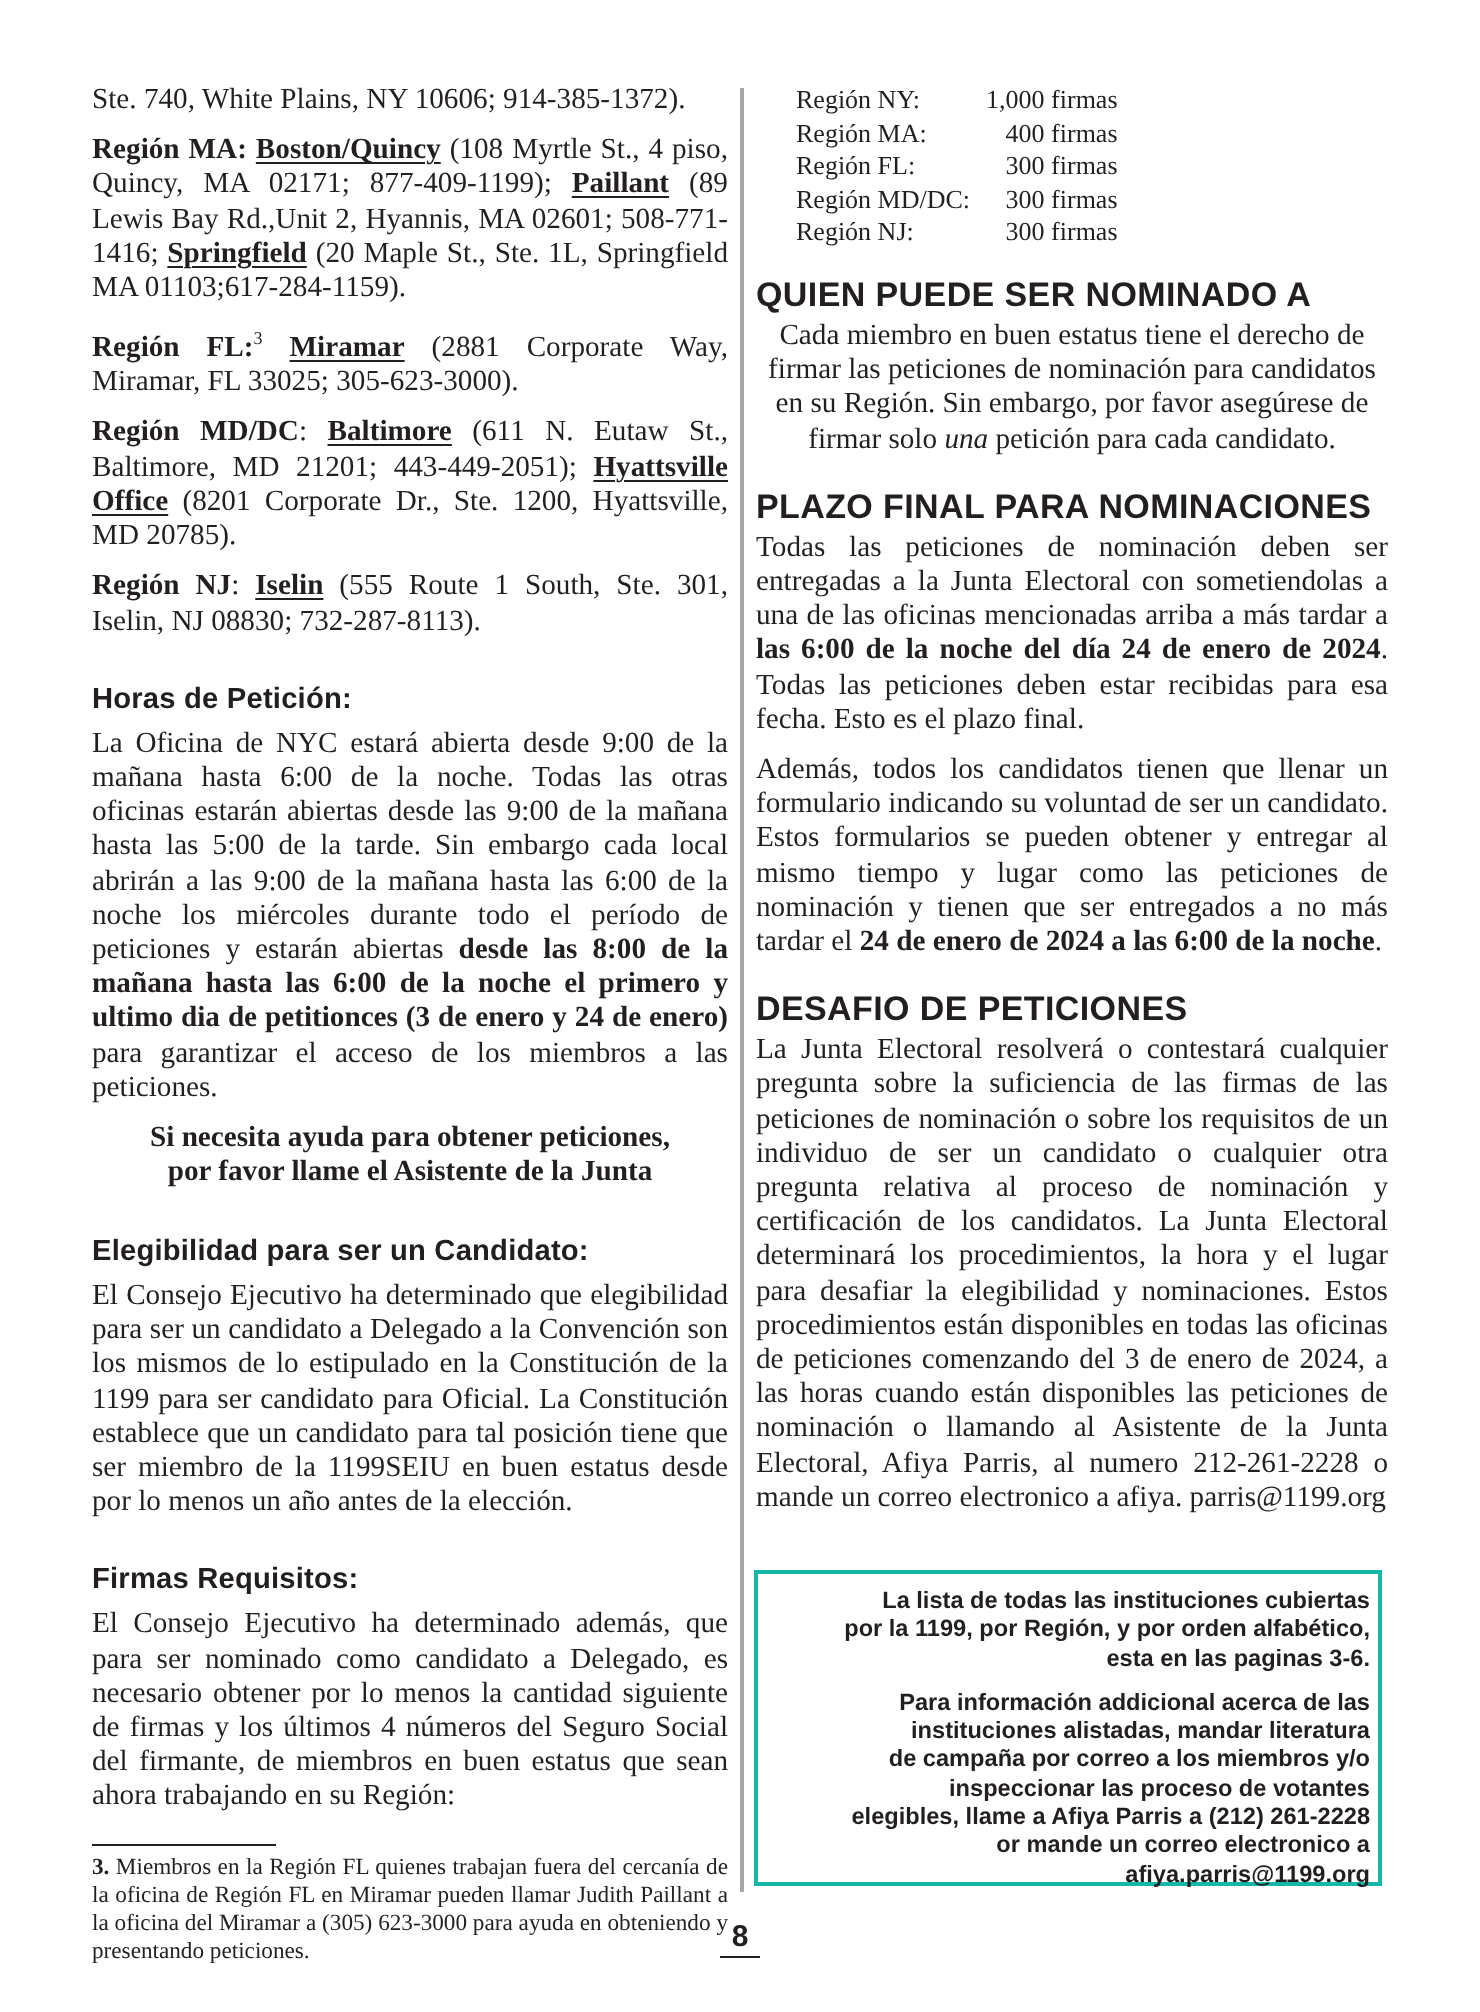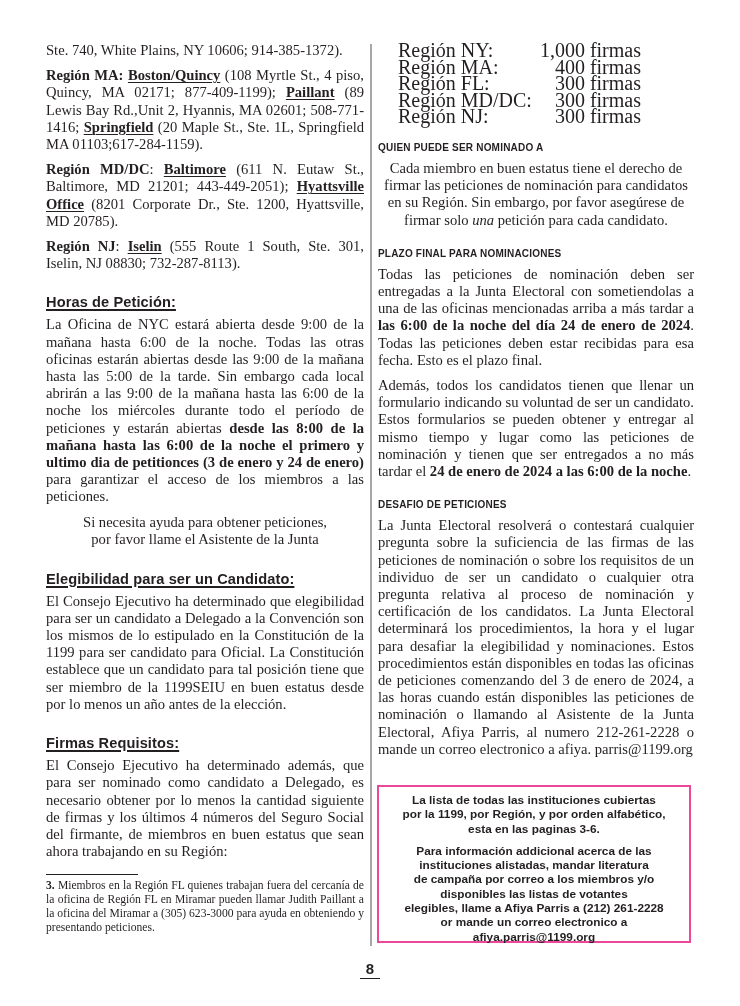--- a/index.html
+++ b/index.html
@@ -9,50 +9,54 @@
 
   .col { position: absolute; top: 42px; }
   .col-left { left: 46px; width: 318px; }
   .col-right { left: 378px; width: 316px; }
   .divider { position: absolute; left: 370px; top: 44px; width: 2px; height: 902px; background: #a7a7a7; }
 
   p.body { margin: 0 0 8px 0; font-size: 14.6px; line-height: 17.2px; text-align: justify; }
   p.body b { font-weight: bold; }
   .u { text-decoration: underline; text-decoration-thickness: 1px; text-underline-offset: 2px; font-weight: bold; }
 
-  h2.sec { margin: 18px 0 6px 0; font-size: 14.6px; font-weight: 900; text-decoration: underline; text-decoration-thickness: 2px; text-underline-offset: 2px; letter-spacing: 0.1px; }
-  h2.cap { margin: 14px 0 4px 0; font-size: 10px; font-weight: 900; line-height: 17px; text-transform: uppercase; letter-spacing: 0.2px; }
+  h2.sec { margin: 18px 0 6px 0; font-size: 14.6px; font-weight: 900; text-decoration-thickness: 2px; text-underline-offset: 2px; letter-spacing: 0.1px; }
+  h2.cap { margin: 14px 0 4px 0; font-size: 17px; font-weight: 900; line-height: 17px; text-transform: uppercase; letter-spacing: 0.2px; }
 
-  .help { text-align: center; font-weight: normal; font-size: 14.6px; line-height: 17.5px; margin: 6px 0 0 0; }
+  .help { text-align: center; font-weight: bold; font-size: 14.6px; line-height: 17.5px; margin: 6px 0 0 0; }
 
   .fn-rule { width: 92px; height: 1px; background: #231f20; margin: 14px 0 4px 0; }
   .footnote { font-size: 11.6px; line-height: 14px; text-align: justify; margin: 0; }
 
-  table.firmas { border-collapse: collapse; margin: 0 0 0 20px; font-size: 20px; }
+  table.firmas { border-collapse: collapse; margin: 0 0 0 20px; font-size: 13px; }
   table.firmas td { padding: 0; line-height: 16.6px; }
   table.firmas td.r { text-align: right; padding-left: 8px; margin-left: 17px; }
 
-  .infobox { position: absolute; left: 377px; top: 785px; width: 314px; height: 158px; border: 2px solid #ec4899; box-sizing: border-box; text-align: center; padding: 6px 4px; }
+  .infobox { position: absolute; left: 377px; top: 785px; width: 314px; height: 158px; border: 2px solid #14b8a6; box-sizing: border-box; text-align: right; padding: 6px 4px; }
   .infobox p { margin: 0 0 8px 0; font-size: 11.8px; line-height: 14.3px; font-weight: bold; }
 
   .pagenum { position: absolute; left: 360px; top: 960px; width: 20px; text-align: center; font-size: 15px; font-weight: bold; border-bottom: 1.5px solid #231f20; line-height: 18px; }
 </style>
 </head>
 <body>
 
 <div class="divider"></div>
 
 <div class="col col-left serif">
   <p class="body">Ste. 740, White Plains, NY 10606; 914-385-1372).</p>
 
   <p class="body">
     <b>Región MA:</b>
     <span class="u">Boston/Quincy</span><span> (108 Myrtle St., 4 piso, Quincy, MA 02171; 877-409-1199); </span><span class="u">Paillant</span><span> (89 Lewis Bay Rd.,Unit 2, Hyannis, MA 02601; 508-771-1416; </span><span class="u">Springfield</span><span> (20 Maple St., Ste. 1L, Springfield MA 01103;617-284-1159).</span>
   </p>
 
+  <p class="body">
+    <b>Región FL:</b><sup style="font-size:9px">3</sup>
+    <span class="u">Miramar</span><span> (2881 Corporate Way, Miramar, FL 33025; 305-623-3000).</span>
+  </p>
 
   <p class="body">
     <b>Región MD/DC</b><span>: </span><span class="u">Baltimore</span><span> (611 N. Eutaw St., Baltimore, MD 21201; 443-449-2051); </span><span class="u">Hyattsville Office</span><span> (8201 Corporate Dr., Ste. 1200, Hyattsville, MD 20785).</span>
   </p>
 
   <p class="body">
     <b>Región NJ</b><span>: </span><span class="u">Iselin</span><span> (555 Route 1 South, Ste. 301, Iselin, NJ 08830; 732-287-8113).</span>
   </p>
 
   <h2 class="sec sans" style="margin-top:22px">Horas de Petición:</h2>
@@ -124,20 +128,20 @@
 <div class="infobox sans">
   <p>
     <span>La lista de todas las instituciones cubiertas</span><br>
     <span>por la 1199, por Región, y por orden alfabético,</span><br>
     <span>esta en las paginas 3-6.</span>
   </p>
   <p>
     <span>Para información addicional acerca de las</span><br>
     <span>instituciones alistadas, mandar literatura</span><br>
     <span>de campaña por correo a los miembros y/o</span><br>
-    <span>disponibles las listas de votantes</span><br>
+    <span>inspeccionar las proceso de votantes</span><br>
     <span>elegibles, llame a Afiya Parris a (212) 261-2228</span><br>
     <span>or mande un correo electronico a</span><br>
     <span>afiya.parris@1199.org</span>
   </p>
 </div>
 
 <div class="pagenum sans">8</div>
 
 </body></html>

